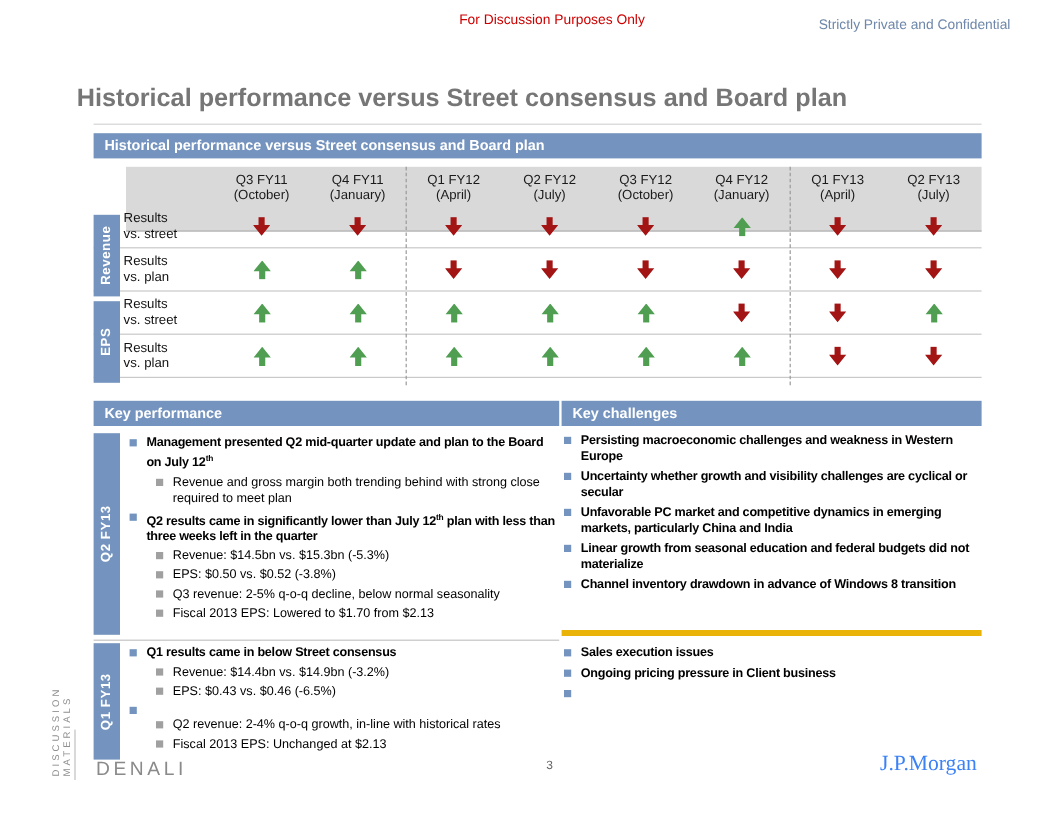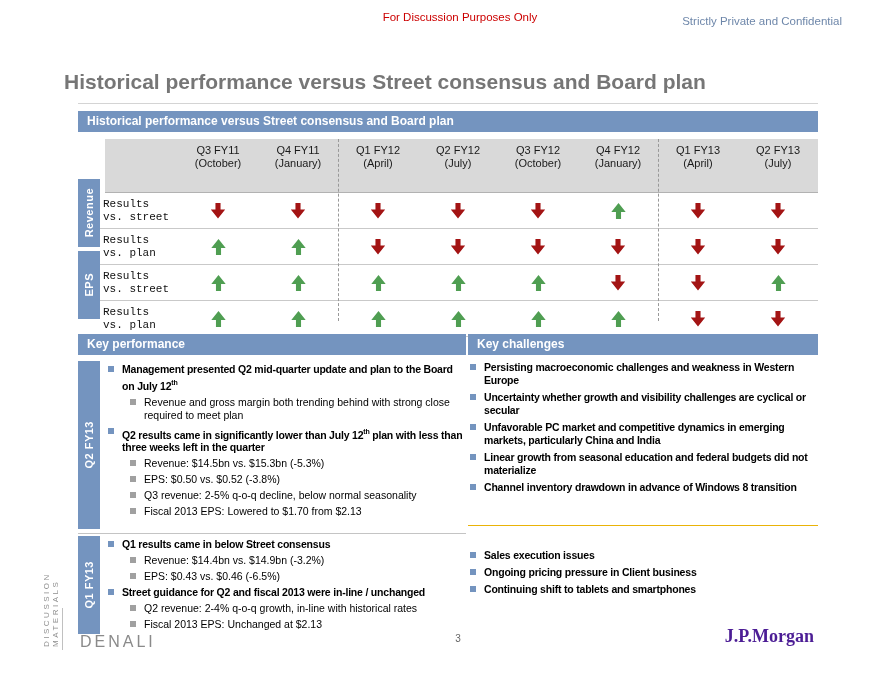--- a/index.html
+++ b/index.html
@@ -22,21 +22,21 @@
     color:#fff; font-weight:bold; font-size:12px; padding-left:9px; }
 
   
   .table-panel { position:absolute; left:78px; top:111px; width:740px; }
   .table-area { position:relative; margin-top:7px; height:182px; }
   .header-row { position:absolute; left:27px; top:0; width:713px; height:54px;
     background:#d9d9d9; display:flex; border-bottom:1px solid #b2b2b2; }
   .hspacer { width:73px; flex:0 0 auto; }
   .hcell { width:80px; flex:0 0 auto; text-align:center; font-size:11px;
     line-height:13px; padding-top:5px; color:#1a1a1a; }
-  .trows { position:absolute; left:0; top:54px; width:740px;font-family:Liberation Mono, monospace; }
+  .trows { position:absolute; left:0; top:32px; width:740px; }
   .trow { display:flex; height:36px; border-bottom:1px solid #c9c9c9; align-items:center; }
   .rlabel { width:100px; flex:0 0 auto; padding-left:25px; font-size:11px; line-height:13px; color:#111; }
   .cells { display:flex; width:640px; flex:0 0 auto; }
   .acell { width:80px; flex:0 0 auto; display:flex; justify-content:center; align-items:center; }
   .arrow { display:inline-block; width:15px; height:16px; background:var(--down);
     clip-path: polygon(33% 0, 67% 0, 67% 44%, 98% 44%, 50% 100%, 2% 44%, 33% 44%); }
   .arrow.up { transform:rotate(180deg); background:var(--up); }
   .vband { position:absolute; left:0; width:22px; background:var(--accent); color:#fff;
     display:flex; align-items:center; justify-content:center; }
   .vband span, .section-band span { writing-mode:vertical-rl; transform:rotate(180deg);
@@ -52,42 +52,42 @@
   .obs-sections { margin-top:4px; }
   .obs-section { display:flex; }
   .obs-section.second { border-top:1px solid #c4c4c4; margin-top:2px; }
   .section-band { width:22px; flex:0 0 auto; background:var(--accent); margin:2px 0;
     display:flex; align-items:center; justify-content:center; }
   .section-content { flex:1; padding:1px 0 2px 8px; }
   .obs-section.first { min-height:172px; }
   .obs-section.second { min-height:102px; }
   .chal-group { padding:2px 0 0 2px; }
   .chal-group.first { min-height:170px; }
-  .chal-group.second { border-top:1px solid #eab308; padding-top:19px; }
+  .chal-group.second { border-top:5px solid #eab308; padding-top:4px; }
 
   .bullet { display:flex; margin:3px 0; }
   .chal-group .bullet { margin:4px 0; }
   .bullet .mk { flex:0 0 auto; width:6px; height:6px; margin-top:3px; margin-right:8px; }
   .bullet.l1 .mk { background:var(--accent); }
   .bullet.l2 .mk { background:#a0a0a0; margin-left:22px; }
   .bullet .tx { font-size:10.5px; line-height:13px; color:#000; }
   .bullet.l1 .tx { font-weight:bold; letter-spacing:-0.2px; }
   .bullet .tx sup { font-size:7px; }
 
   
   .side-label { position:absolute; left:42px; top:502px; height:145px;
     writing-mode:vertical-rl; transform:rotate(180deg); font-size:8px;
     letter-spacing:2.5px; color:#8f8f8f; }
   .footer-divider { position:absolute; left:62px; top:608px; height:42px; width:1px; background:#c0c0c0; }
   .project-name { position:absolute; left:80px; top:633px; font-size:16px;
     letter-spacing:3px; color:#8a8a8a; }
   .page-number { position:absolute; left:36px; right:0; top:633px; text-align:center;
     font-size:10px; color:#666; }
   .logo { position:absolute; right:66px; top:626px; font-family:"Liberation Serif", serif;
-    font-size:18px; color:#4c1d95;font-weight:bold; }
+    font-size:18px; color:#3b82f6; }
 </style>
 </head>
 <body style="--accent: #7494bf; --up: #4f9e52; --down: #a31414;">
 
 <div class="disclaimer">For Discussion Purposes Only</div>
 <div class="confidential">Strictly Private and Confidential</div>
 
 <h1 class="slide-title">Historical performance versus Street consensus and Board plan</h1>
 <div class="top-rule"></div>
 
@@ -322,21 +322,20 @@
           <div class="bullet l2">
             <span class="mk"></span>
             <span class="tx">Revenue: $14.4bn vs. $14.9bn (-3.2%)</span>
           </div>
           <div class="bullet l2">
             <span class="mk"></span>
             <span class="tx">EPS: $0.43 vs. $0.46 (-6.5%)</span>
           </div>
           <div class="bullet l1">
             <span class="mk"></span>
-            <span class="tx">Street guidance for Q2 and fiscal 2013 were in-line / unchanged</span>
           </div>
           <div class="bullet l2">
             <span class="mk"></span>
             <span class="tx">Q2 revenue: 2-4% q-o-q growth, in-line with historical rates</span>
           </div>
           <div class="bullet l2">
             <span class="mk"></span>
             <span class="tx">Fiscal 2013 EPS: Unchanged at $2.13</span>
           </div>
         </div>
@@ -372,21 +371,20 @@
       <div class="bullet l1">
         <span class="mk"></span>
         <span class="tx">Sales execution issues</span>
       </div>
       <div class="bullet l1">
         <span class="mk"></span>
         <span class="tx">Ongoing pricing pressure in Client business</span>
       </div>
       <div class="bullet l1">
         <span class="mk"></span>
-        <span class="tx">Continuing shift to tablets and smartphones</span>
       </div>
     </div>
 </div>
 
 <div class="side-label">DISCUSSION MATERIALS</div>
 <div class="footer-divider"></div>
 <div class="project-name">DENALI</div>
 <div class="page-number">3</div>
 <div class="logo">J.P.Morgan</div>
 

